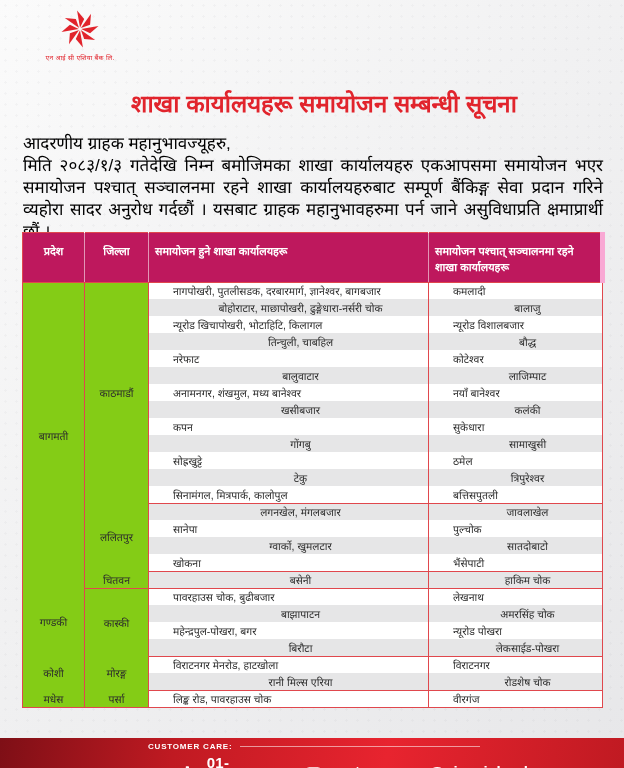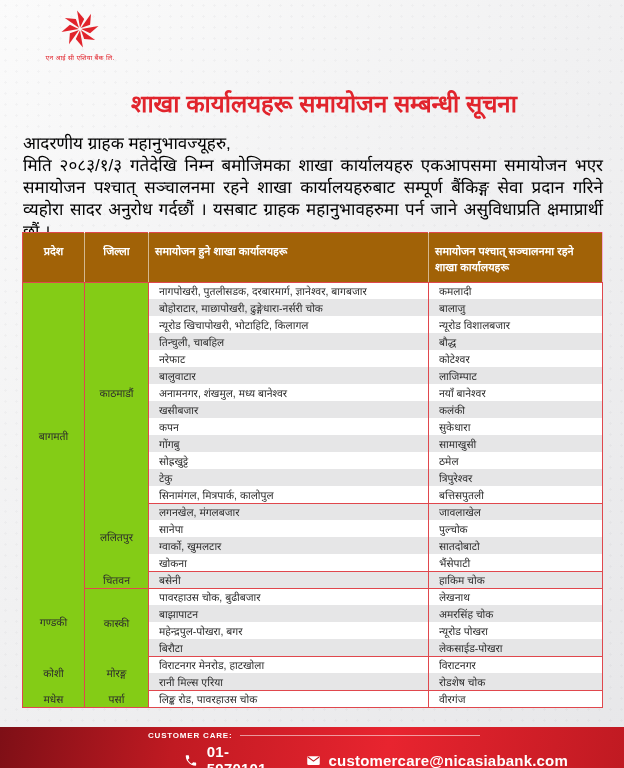--- a/index.html
+++ b/index.html
@@ -41,46 +41,46 @@
   .notice-table {
     position: absolute; top: 232px; left: 22px; width: 580px;
     border-collapse: collapse; table-layout: fixed;
     font-size: 10.5px; color: #2c2c2c;
   }
   .notice-table col.c1 { width: 62px; }
   .notice-table col.c2 { width: 64px; }
   .notice-table col.c3 { width: 280px; }
   .notice-table col.c4 { width: 174px; }
   .notice-table th {
-    background: #a16207; color: #fff; font-size: 11px; font-weight: bold;
+    background: #be185d; color: #fff; font-size: 11px; font-weight: bold;
     vertical-align: top; padding: 11px 6px 6px 6px; line-height: 1.45;
     border-left: 1px solid rgba(255,255,255,0.55);
     border-bottom: 1px solid #e0474d;
     text-align: left;
   }
   .notice-table th:first-child { border-left: 1px solid #e0474d; text-align: center; }
   .notice-table th.center { text-align: center; }
-  .notice-table th:last-child { border-right: 1px solid #f9a8d4; }
+  .notice-table th:last-child { border-right: 5px solid #f9a8d4; }
   .notice-table thead tr { border-top: 1px solid #e0474d; }
   .notice-table td {
     height: 17px; vertical-align: middle; line-height: 1.15;
     border-left: 1px solid #e0474d; border-right: 1px solid #e0474d;
     white-space: nowrap; overflow: hidden;
   }
   .province-cell, .district-cell {
     background: #84cc16; text-align: center; font-weight: normal;
   }
-  .merge-cell, .remain-cell { padding-left: 10px; background: #ffffff; }
-  tr.stripe .merge-cell, tr.stripe .remain-cell { background: #e6e6e7; }
+  .merge-cell, .remain-cell { padding-left: 24px; background: #ffffff; }
+  tr.stripe .merge-cell, tr.stripe .remain-cell { background: #e6e6e7; text-align: center; }
   tr.district-end td { border-bottom: 1px solid #e0474d; }
   .notice-table tbody { border-bottom: 1px solid #e0474d; }
 
   
   .footer {
-    position: absolute; bottom: 0; left: 0; width: 100%; height: 41px;
+    position: absolute; bottom: 0; left: 0; width: 100%; height: 30px;
     background: linear-gradient(100deg, #7e0f16 0%, #c01a22 28%, #e8242f 62%, #c01a22 100%);
     color: #fff;
   }
   .footer-inner { position: absolute; left: 148px; top: 4px; width: 420px; }
   .care-row { display: flex; align-items: center; gap: 8px; }
   .care-label { font-size: 8px; font-weight: bold; letter-spacing: 0.8px; white-space: nowrap; }
   .care-rule { flex: 0 0 240px; height: 1px; background: rgba(255,255,255,0.55); }
   .contact-row { display: flex; align-items: center; gap: 9px; margin-top: 3px; padding-left: 36px; }
   .contact-row svg { width: 15px; height: 15px; display: block; }
   .phone-number, .email-address { font-size: 15px; font-weight: bold; letter-spacing: 0.2px; }

